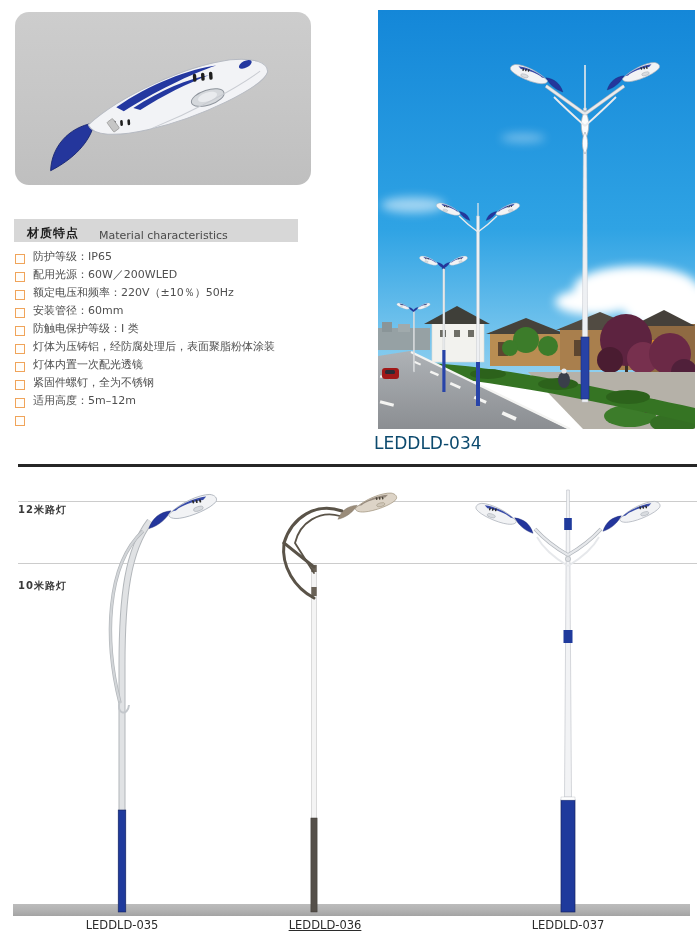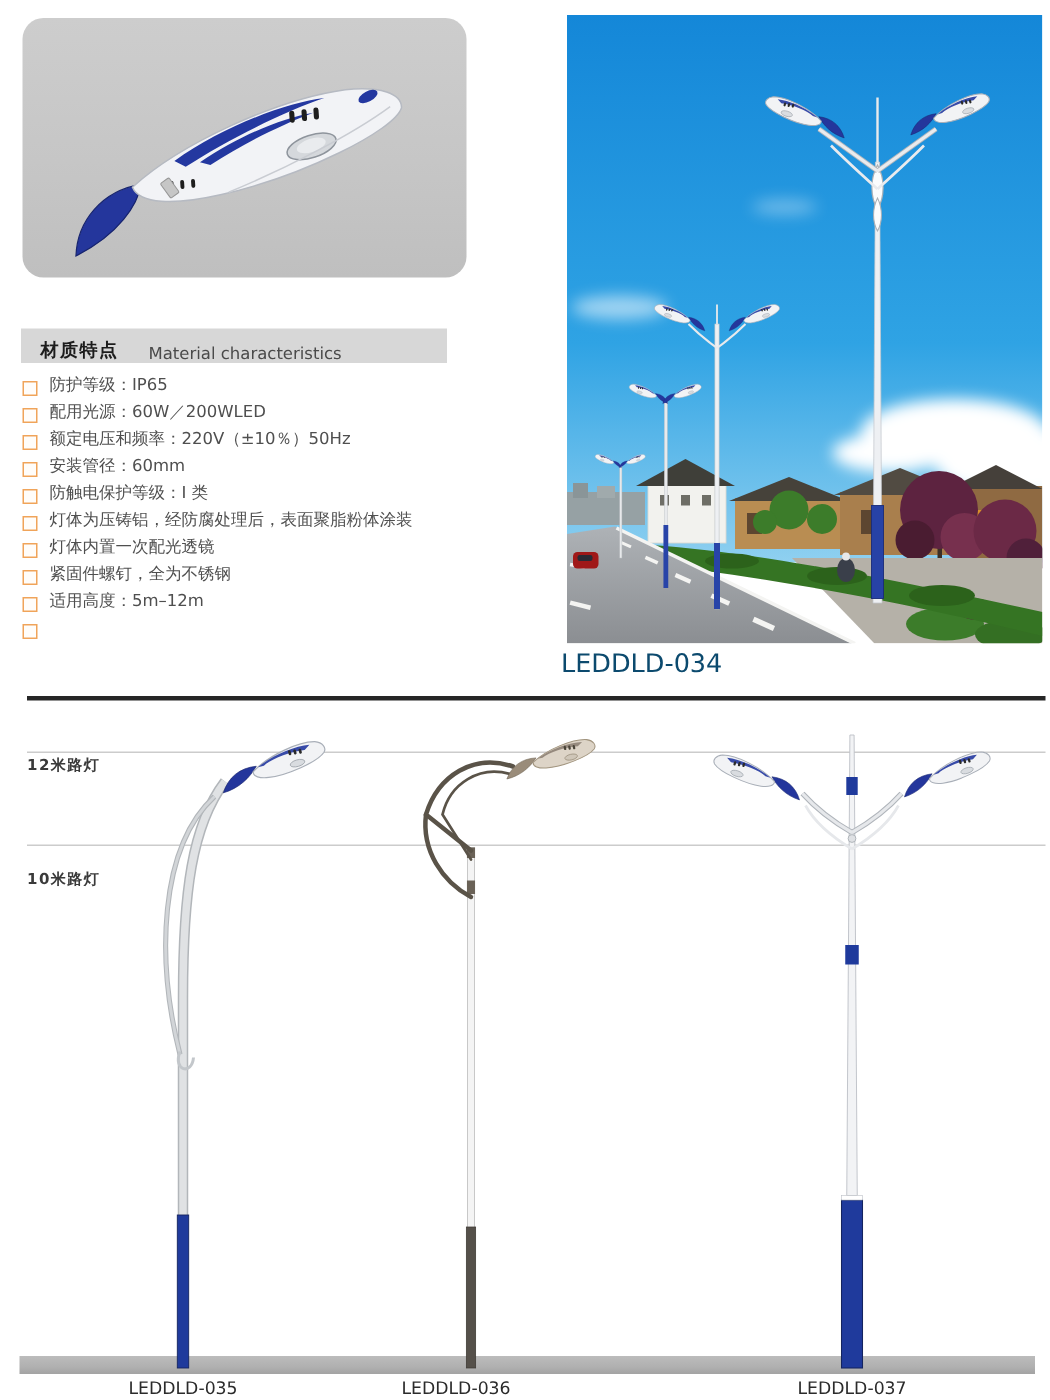--- a/index.html
+++ b/index.html
@@ -33,21 +33,21 @@
   .hline.l12{top:501px;}
   .hline.l10{top:563px;}
   .hlabel{position:absolute;left:18px;font-size:10px;font-weight:bold;color:#3a3a3a;letter-spacing:1px;}
   .hlabel.t12{top:503px;}
   .hlabel.t10{top:565px;margin-top:14px;}
   .ground{position:absolute;left:13px;top:904px;width:677px;height:12px;
     background:linear-gradient(180deg,#bcbcbc 0%,#b0b0b0 60%,#a3a3a3 100%);}
   .lamps{position:absolute;left:0;top:455px;}
   .model-label{position:absolute;top:918px;font-size:11.5px;color:#2b2b2b;transform:translateX(-50%);}
   .model-label.m35{left:122px;}
-  .model-label.m36{left:304px;}
+  .model-label.m36{left:325px;text-decoration:underline;}
   .model-label.m37{left:568px;}
 </style>
 </head>
 <body>
 
 <div class="page">
 
   <svg width="0" height="0" style="position:absolute" aria-hidden="true">
     <defs>
       <g id="headA">

